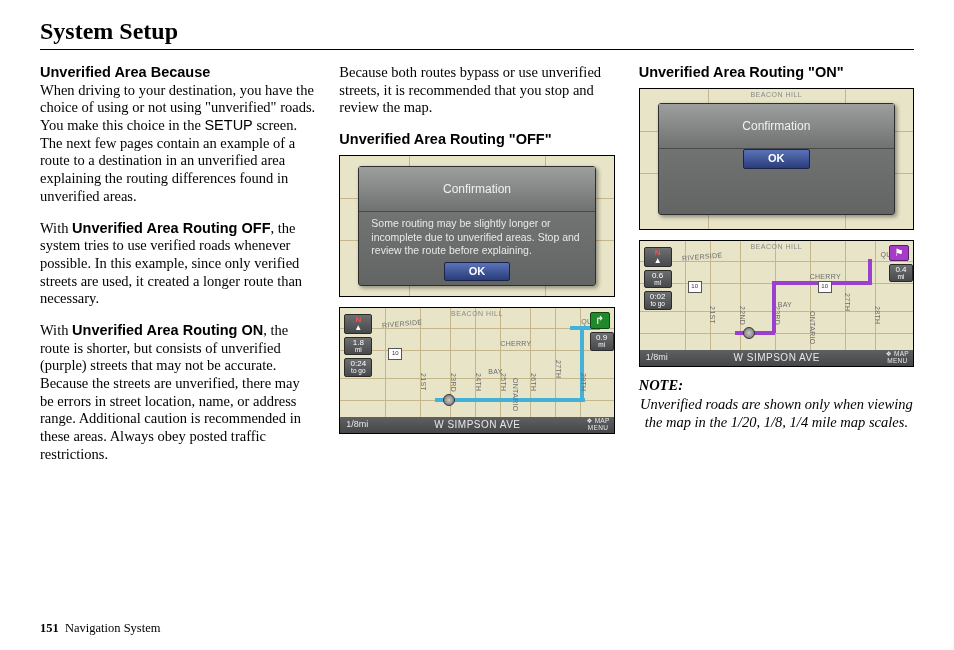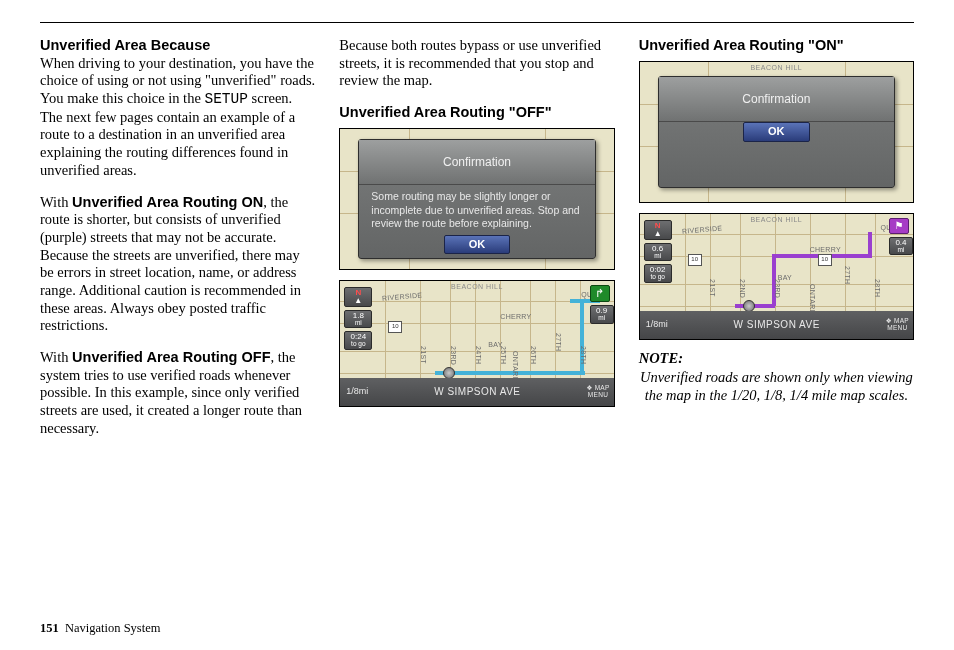--- a/index.html
+++ b/index.html
@@ -128,21 +128,21 @@
   .map-label {
     position: absolute;
     font-family: Arial, sans-serif;
     font-size: 7px;
     color: #6b6b6b;
     letter-spacing: 0.3px;
   }
   .bottom-bar {
     position: absolute;
     left: 0; right: 0; bottom: 0;
-    height: 28px;
+    height: 16px;
     background: linear-gradient(#5f6062, #454648);
     display: flex;
     align-items: center;
     color: #e8e8e8;
     font-family: Arial, sans-serif;
     font-size: 9px;
   }
   .bottom-bar .scale {
     padding-left: 6px;
     flex: 0 0 auto;
@@ -260,34 +260,35 @@
     text-align: center;
     line-height: 9px;
     color: #333;
   }
 </style>
 </head>
 <body>
 
 <div class="page">
 
+  <h1 class="main-title">System Setup</h1>
   <hr class="hr">
 
   <div class="columns">
 
     <div class="col">
       <p class="para">
         <span class="section-head">Unverified Area Because</span><br>
-        <span>When driving to your destination, you have the choice of using or not using "unverified" roads. You make this choice in the </span><span style="font-family: Liberation Mono, monospace;">SETUP</span><span> screen. The next few pages contain an example of a route to a destination in an unverified area explaining the routing differences found in unverified areas.</span>
+        <span>When driving to your destination, you have the choice of using or not using "unverified" roads. You make this choice in the </span><span style="font-family: Liberation Sans, sans-serif;">SETUP</span><span> screen. The next few pages contain an example of a route to a destination in an unverified area explaining the routing differences found in unverified areas.</span>
+      </p>
+      <p class="para">
+        <span>With </span><span class="bold-sans">Unverified Area Routing OFF</span><span>, the system tries to use verified roads whenever possible. In this example, since only verified streets are used, it created a longer route than necessary.</span>
       </p>
       <p class="para">
         <span>With </span><span class="bold-sans">Unverified Area Routing ON</span><span>, the route is shorter, but consists of unverified (purple) streets that may not be accurate. Because the streets are unverified, there may be errors in street location, name, or address range. Additional caution is recommended in these areas. Always obey posted traffic restrictions.</span>
-      </p>
-      <p class="para">
-        <span>With </span><span class="bold-sans">Unverified Area Routing OFF</span><span>, the system tries to use verified roads whenever possible. In this example, since only verified streets are used, it created a longer route than necessary.</span>
       </p>
     </div>
 
     <div class="col">
       <p class="para">Because both routes bypass or use unverified streets, it is recommended that you stop and review the map.</p>
       <div class="section-head para" style="margin-bottom:6px">Unverified Area Routing "OFF"</div>
 
       <div class="figure-box">
         <div class="map-streets">
           <div class="hline" style="top:30%"></div>

